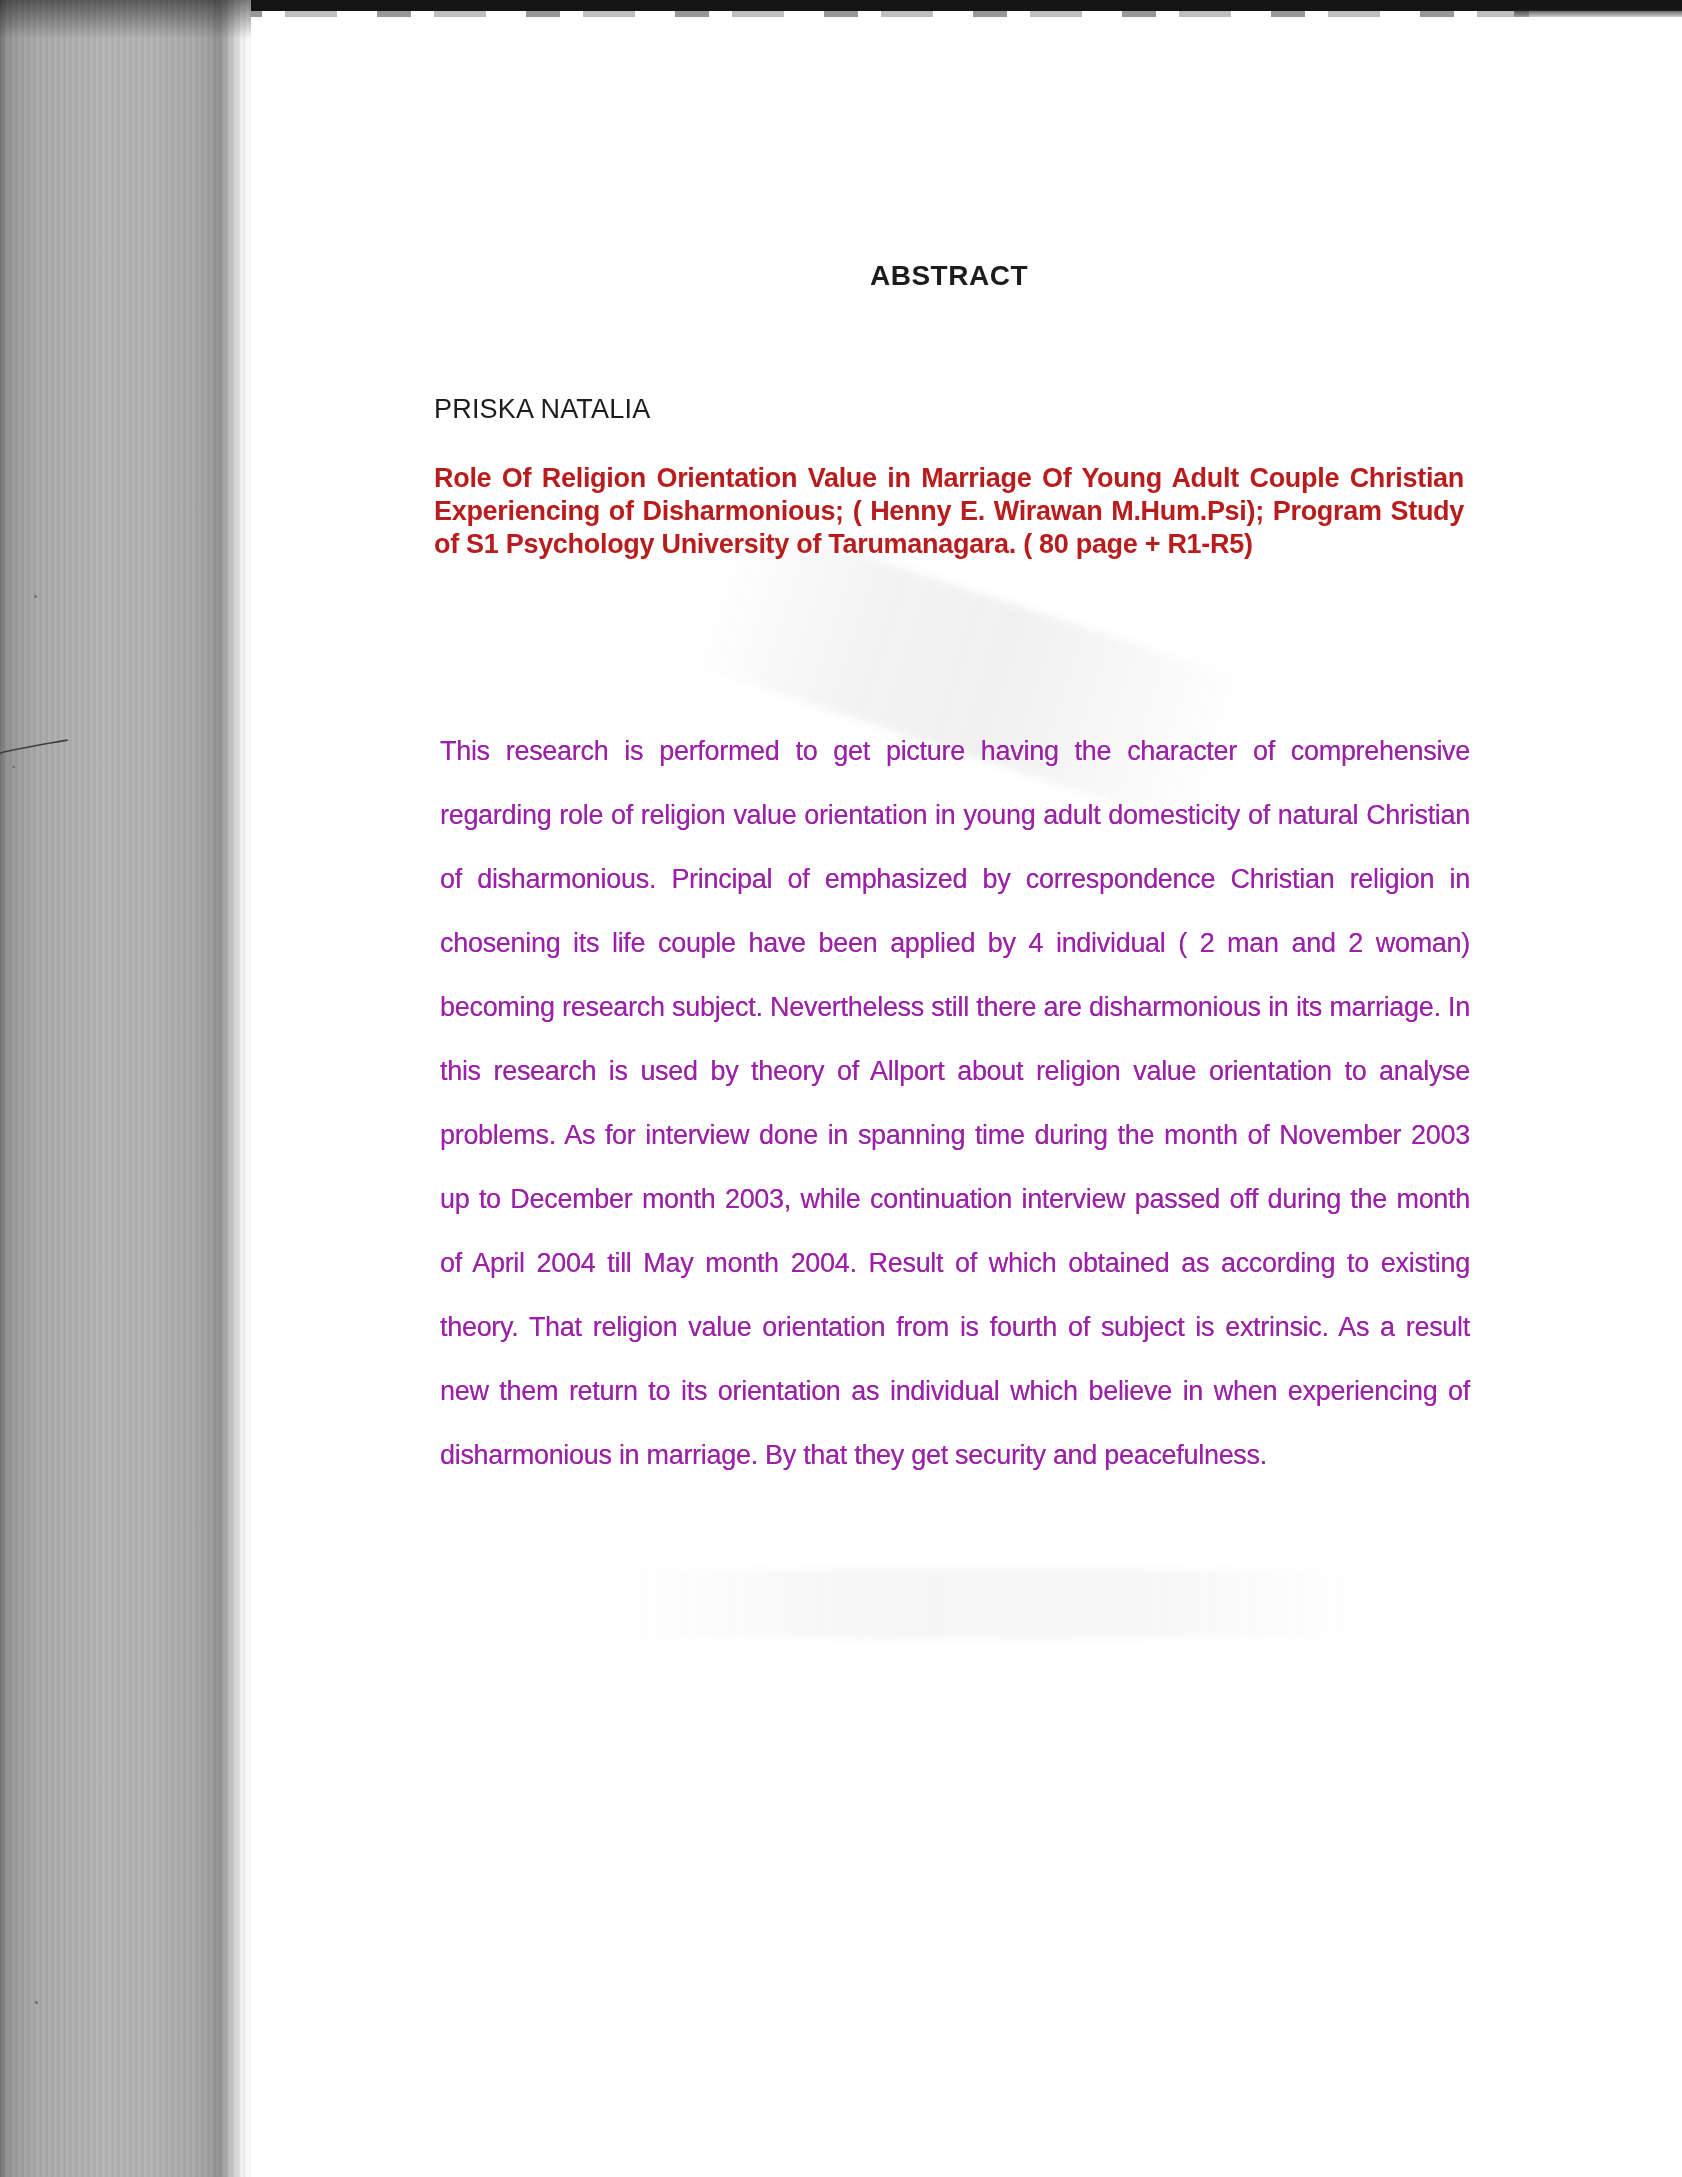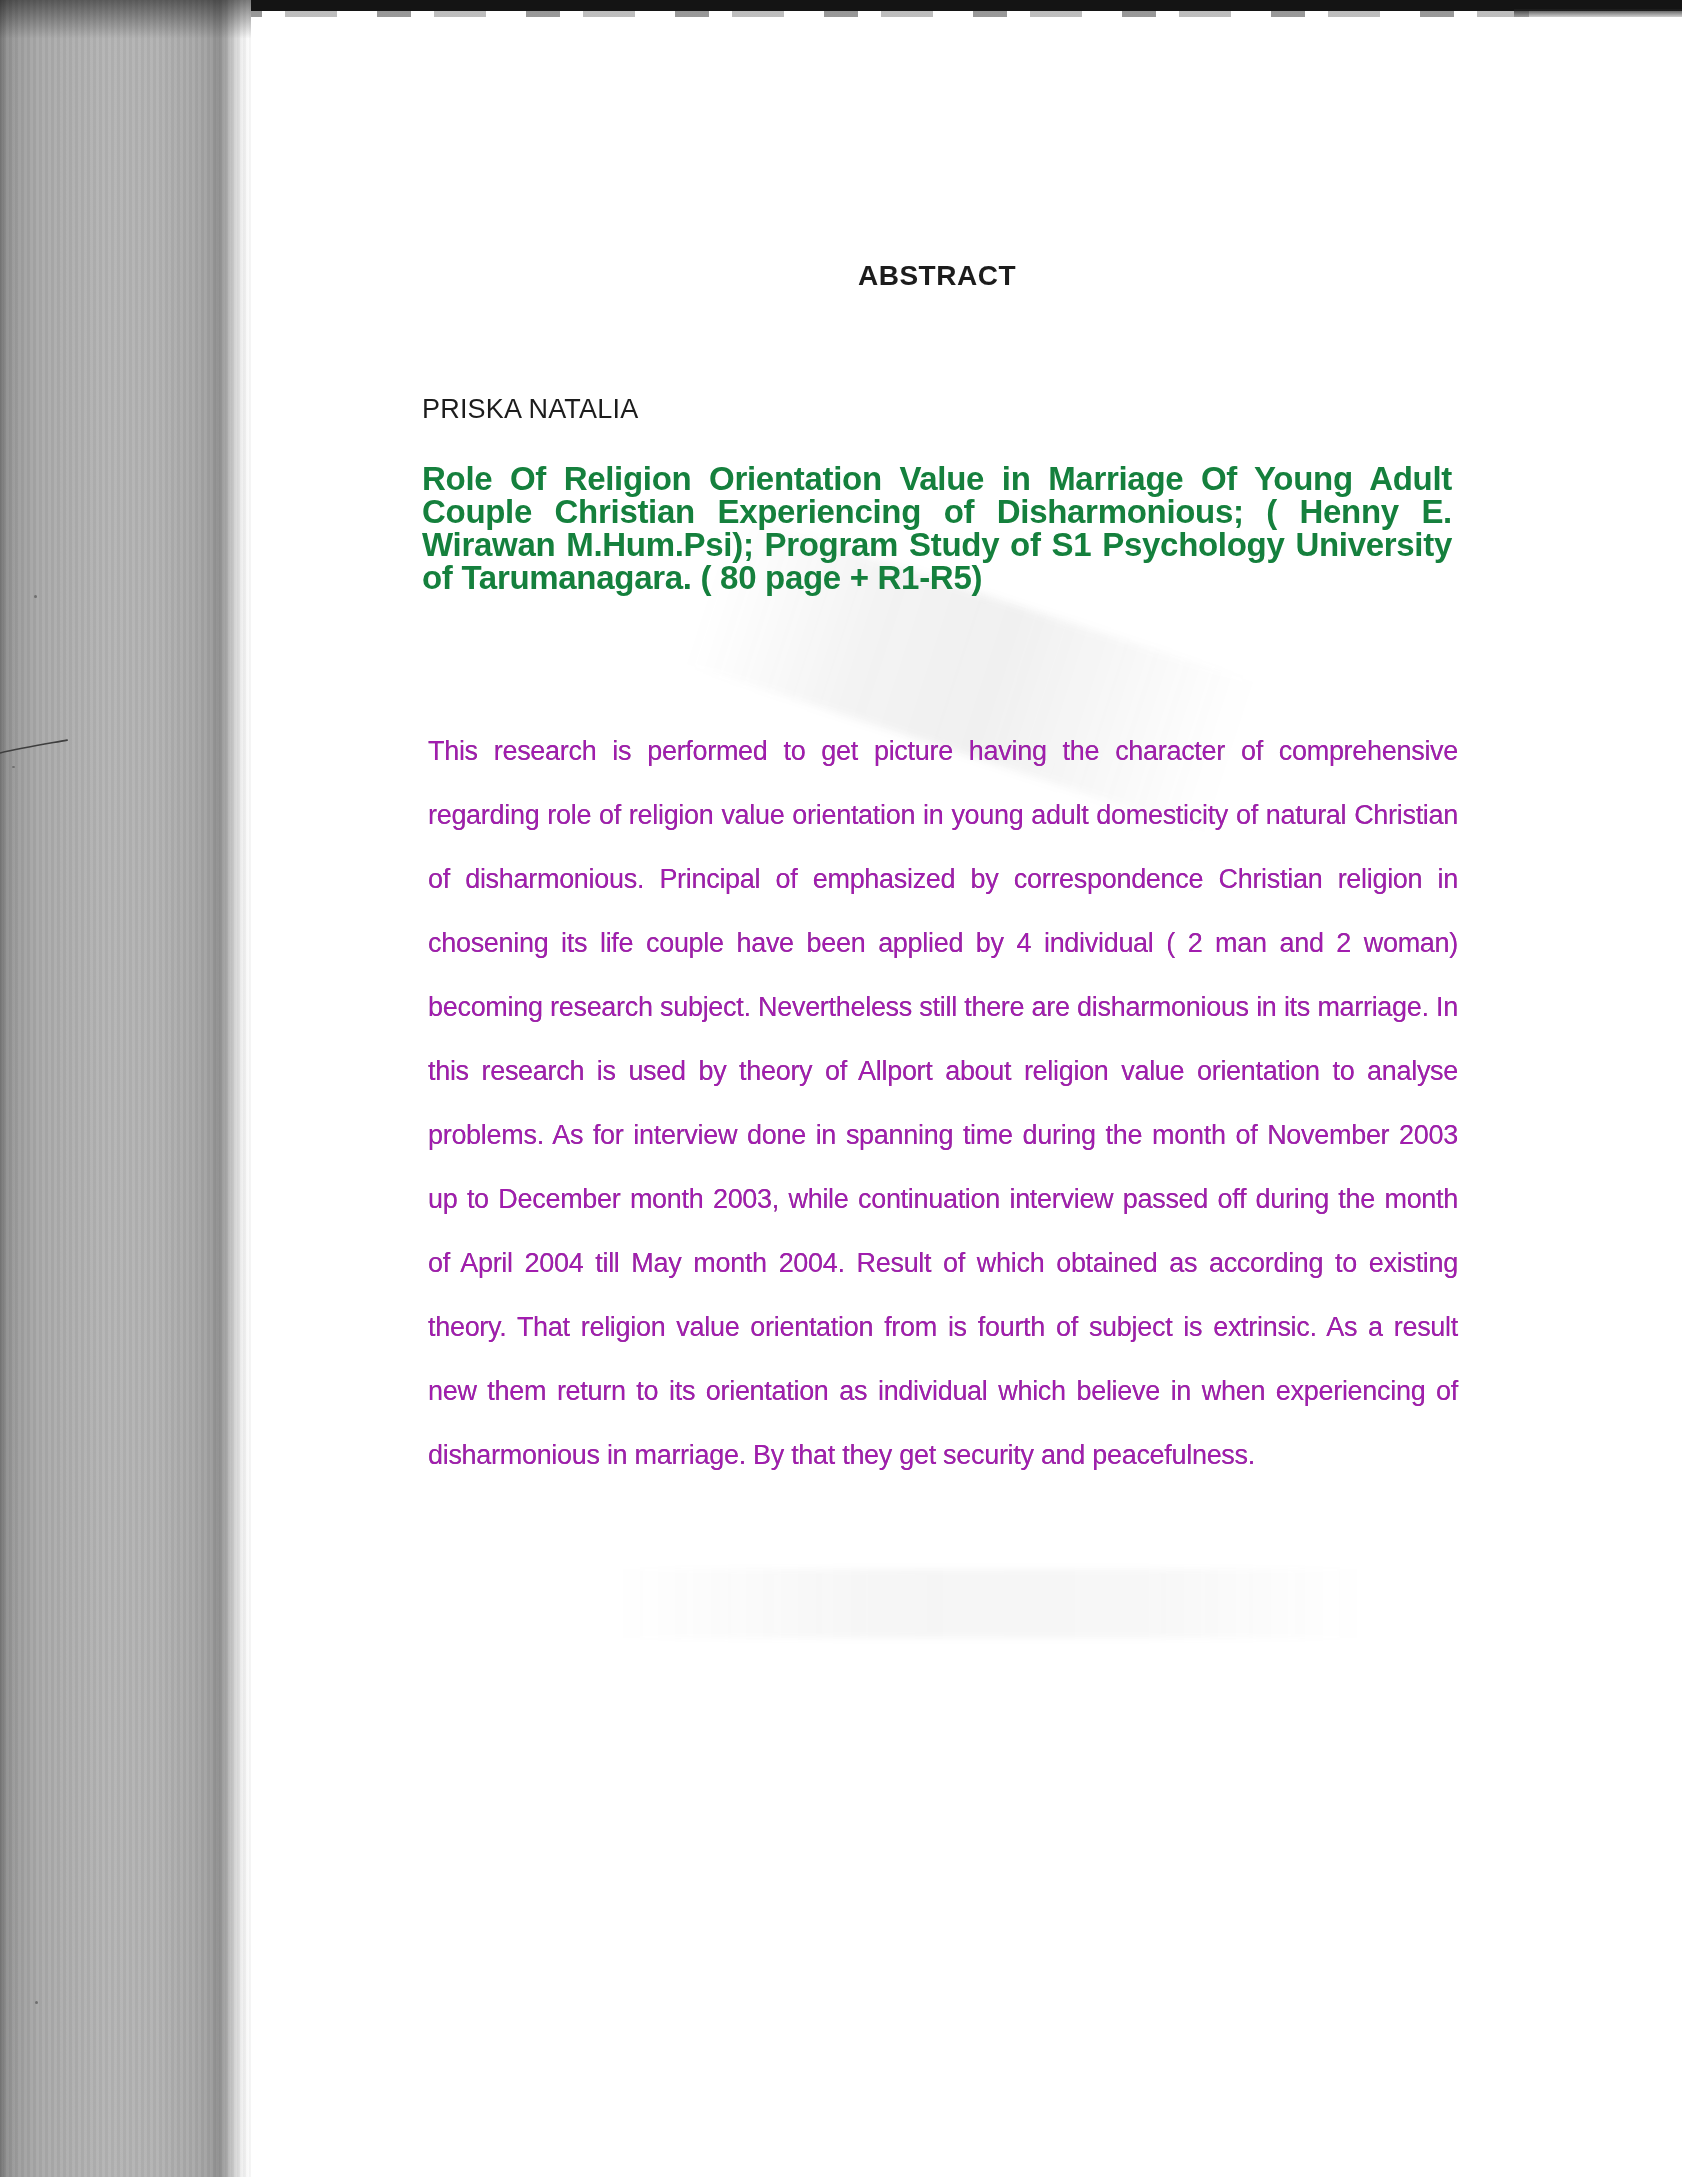--- a/index.html
+++ b/index.html
@@ -69,40 +69,40 @@
     filter: blur(4px);
   }
   .ghost-smudge-2 {
     position: absolute; left: 614px; top: 1569px;
     width: 752px; height: 69px;
     background: linear-gradient(90deg, rgba(100,100,100,0) 0%, rgba(100,100,100,0.06) 35%, rgba(100,100,100,0.05) 70%, rgba(100,100,100,0) 100%);
     filter: blur(3px);
   }
 
   
-  .content { position: absolute; left: 0; top: 0; width: 1470px; height: 2177px; }
+  .content { position: absolute; left: 12px; top: 0; width: 1470px; height: 2177px; }
   .heading {
     position: absolute; left: 422px; top: 260px; width: 1030px;
     margin: 0; text-align: center;
     font-size: 28px; font-weight: bold; letter-spacing: 0.5px;
     color: #1c1c1c;
   }
   .author {
     position: absolute; left: 422px; top: 394px; width: 1030px;
     margin: 0;
     font-size: 27px; font-weight: normal; letter-spacing: 0.2px;
     color: #1c1c1c;
   }
   .citation {
     position: absolute; left: 422px; top: 462px; width: 1030px;
     margin: 0;
-    font-size: 33px; font-weight: bold; line-height: 33px;
+    font-size: 27px; font-weight: bold; line-height: 33px;
     letter-spacing: -0.3px;
     text-align: justify;
-    color: #15803d;
+    color: #b91c1c;
   }
   .body-text {
     position: absolute; left: 422px; top: 713px; width: 1030px;
     margin: 6px;
     font-size: 27px; line-height: 64px;
     letter-spacing: -0.3px;
     text-align: justify;
     color: #a21caf;
     text-shadow: 0 0 0.4px rgba(0,0,0,0.5);
   }

